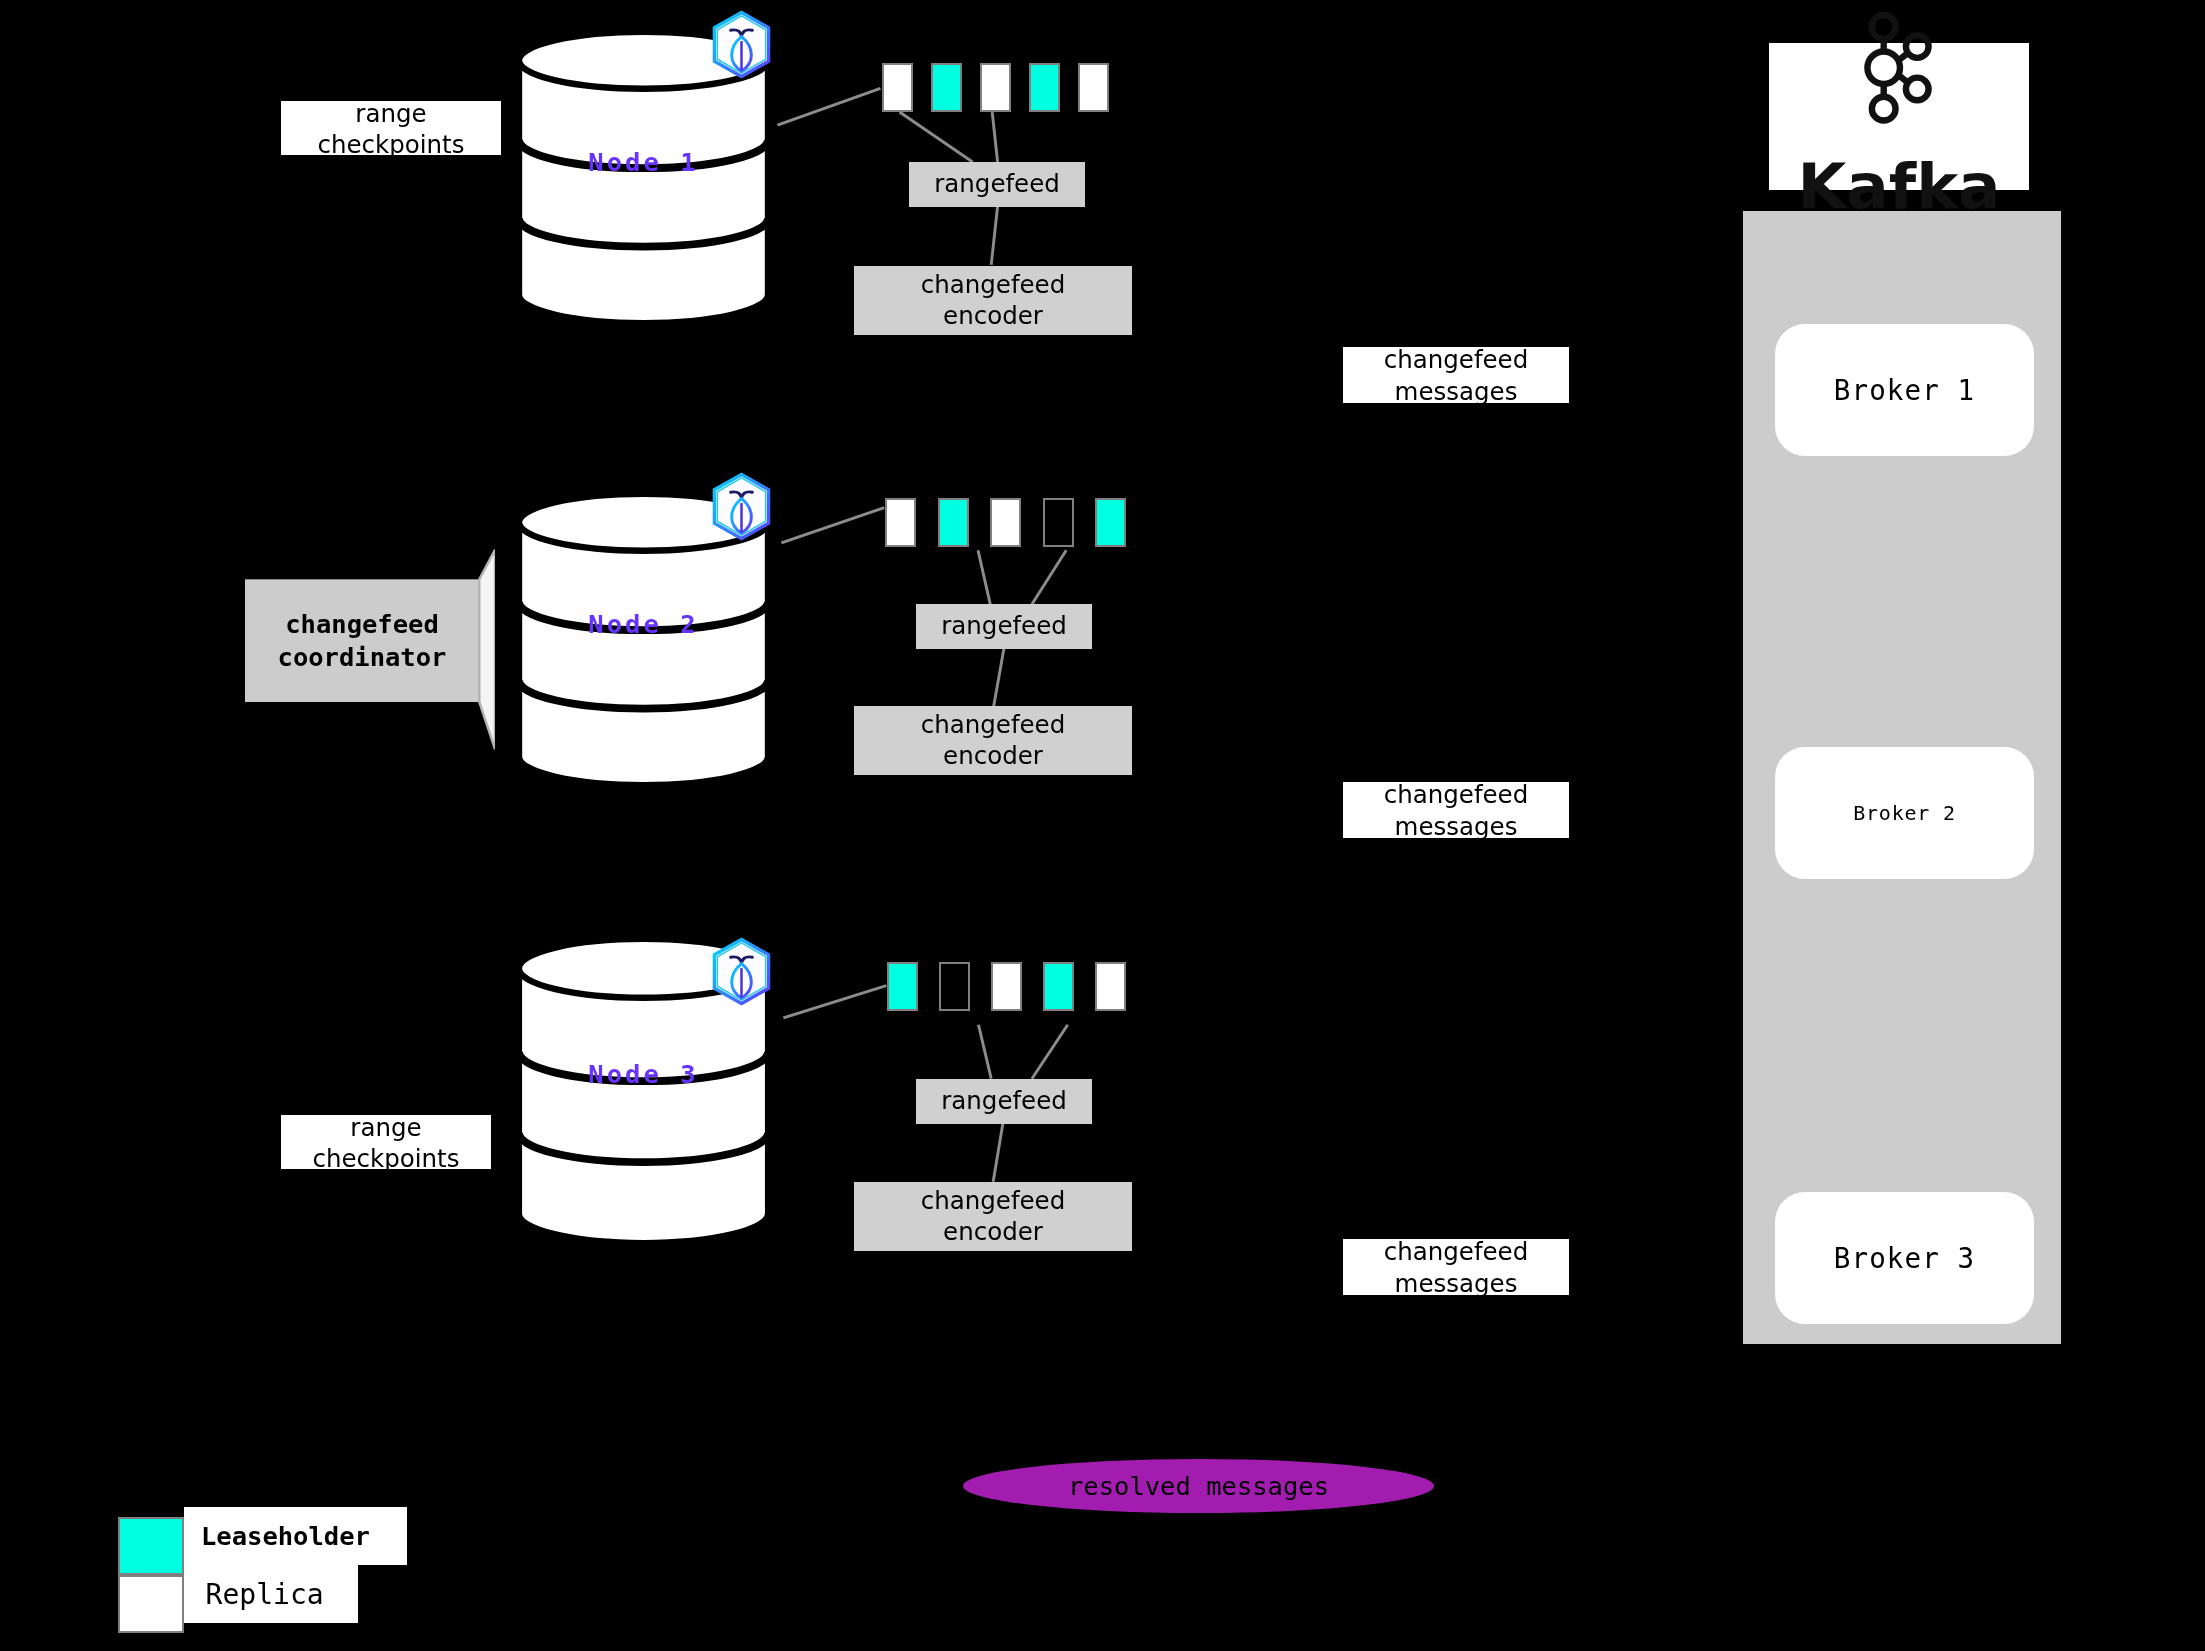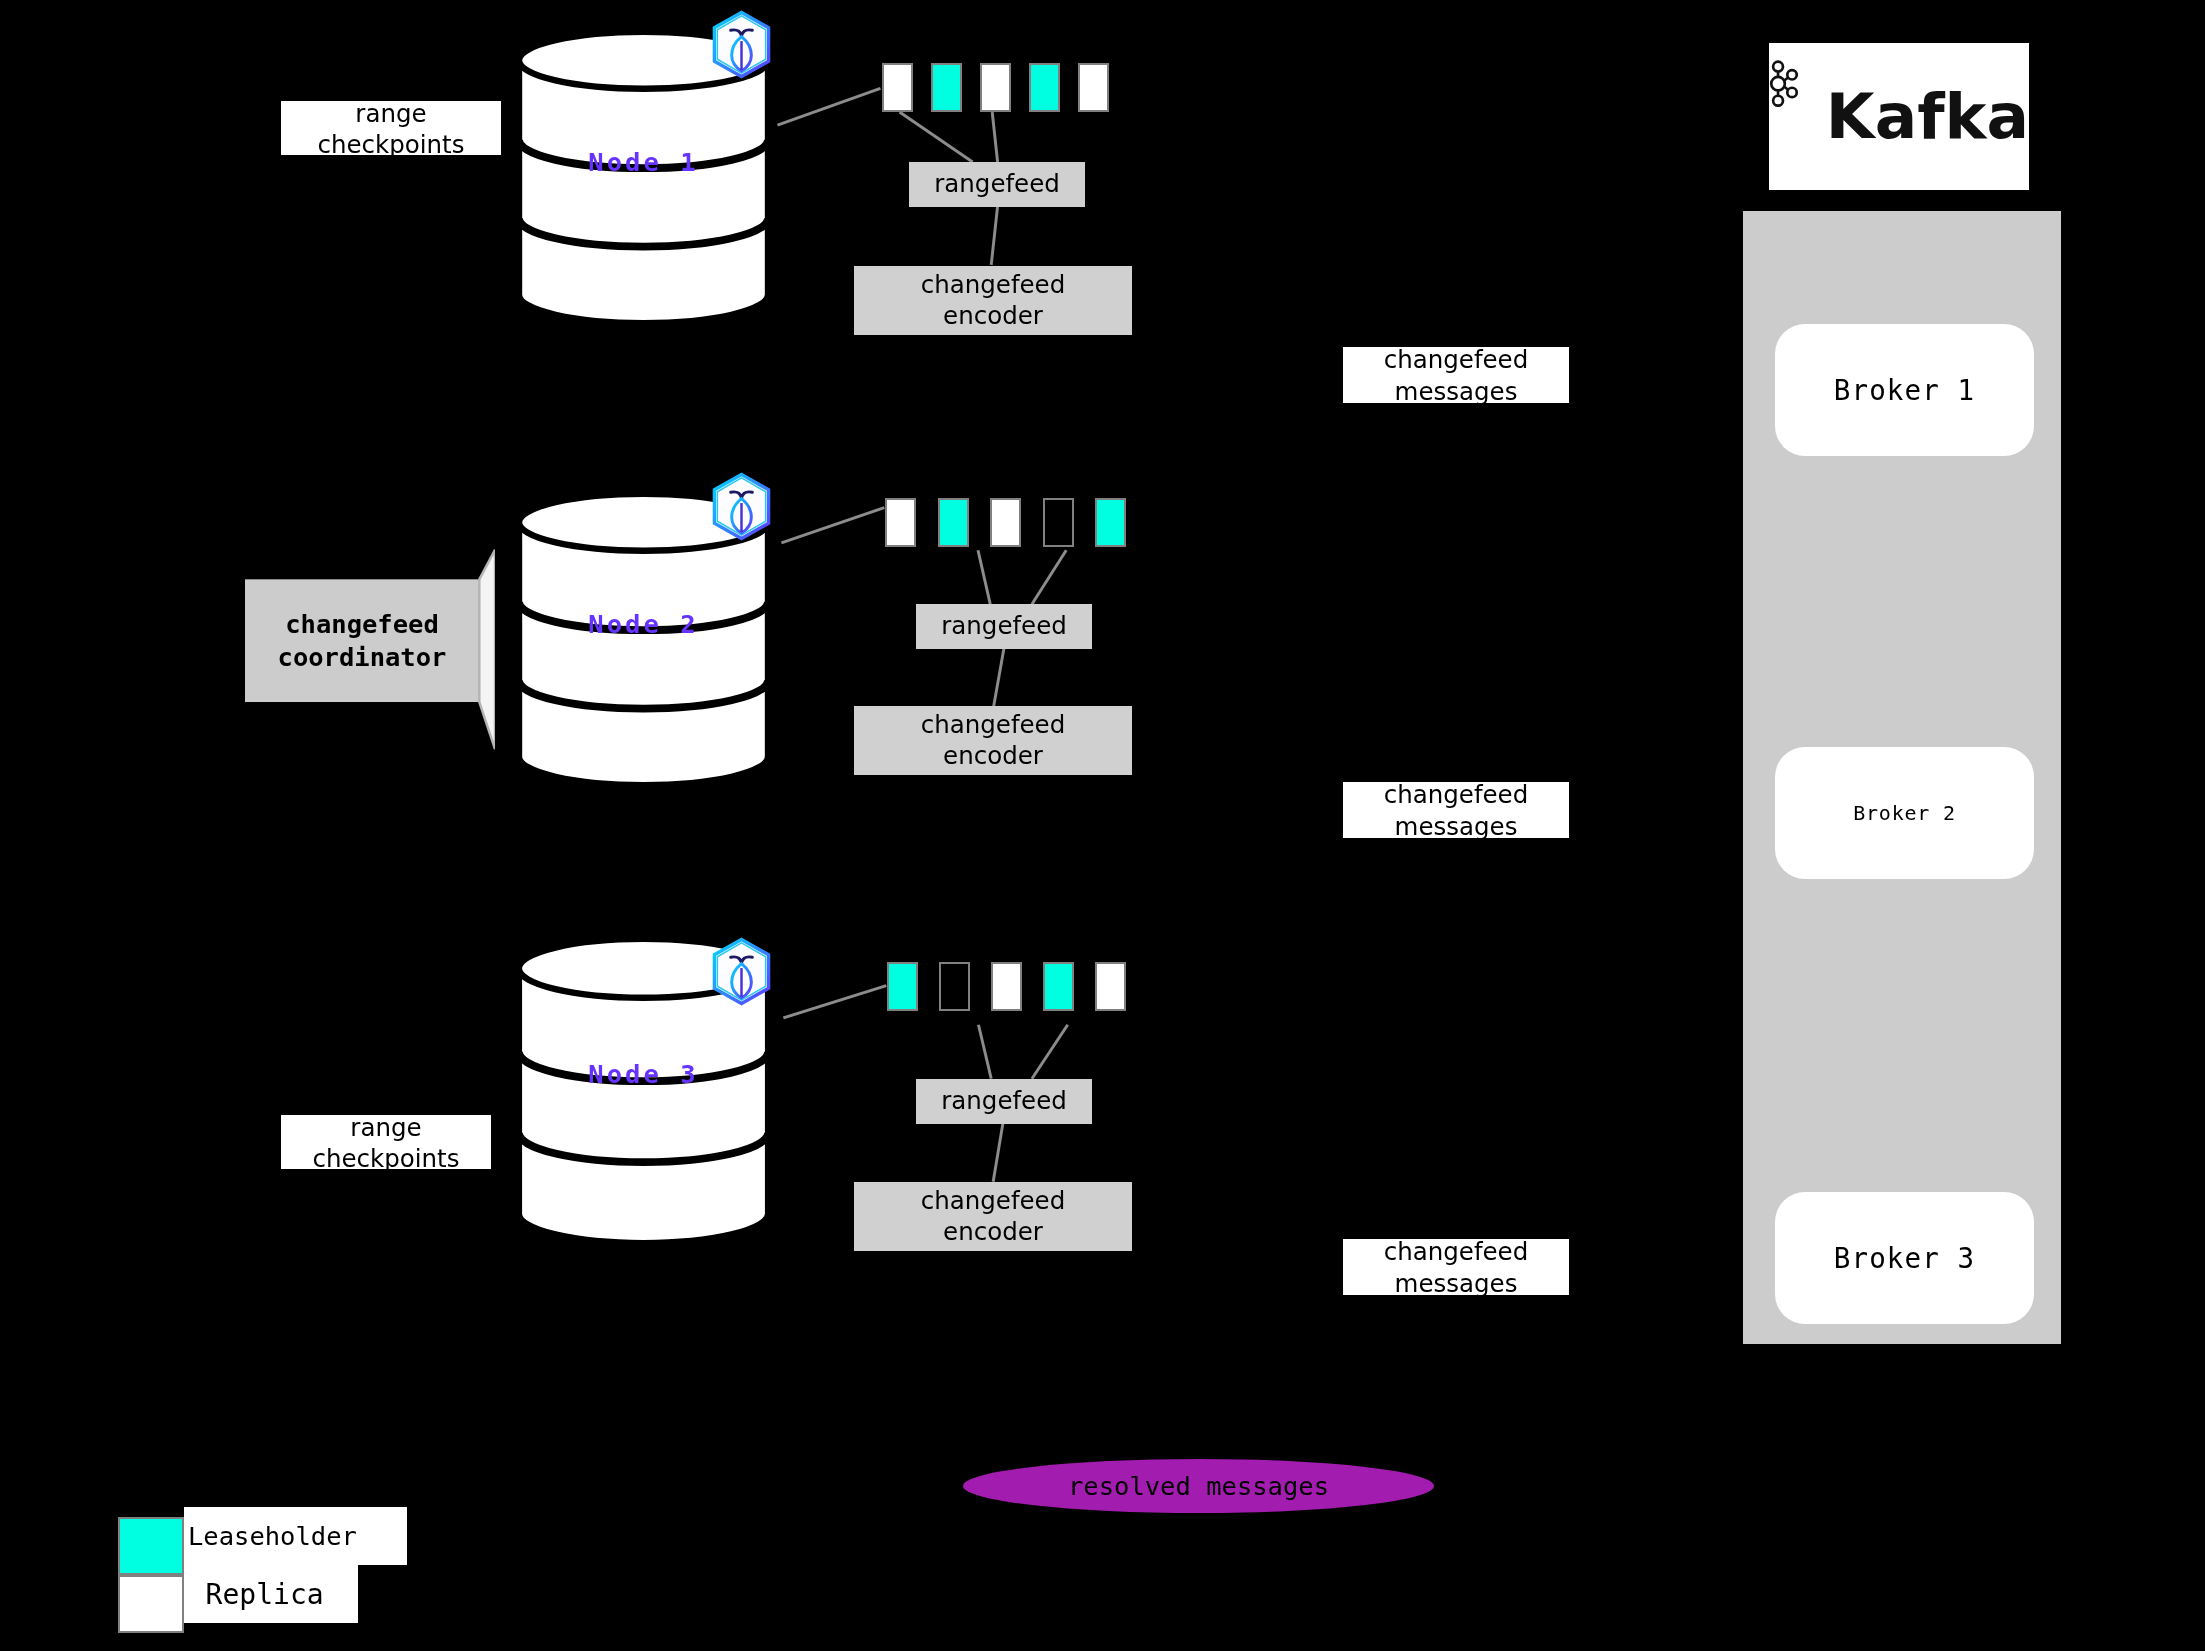--- a/index.html
+++ b/index.html
@@ -94,20 +94,21 @@
   }
 
   
   .kafka-logo-box {
     position: absolute;
     background: #ffffff;
     display: flex;
     align-items: center;
     justify-content: center;
     gap: 26px;
+    flex-direction: column;
   }
   .kafka-word {
     color: #111111;
     font-family: "DejaVu Sans", sans-serif;
     font-weight: bold;
   }
   .kafka-panel {
     position: absolute;
     background: #cccccc;
   }
@@ -345,19 +346,19 @@
     <span class="kafka-word" style="font-size:63px;">Kafka</span>
   </div>
 
   <div class="kafka-panel" style="left:1743px; top:211px; width:318px; height:1133px;"></div>
 
   <div class="broker" style="left:1775px; top:292px; width:259px; height:132px; font-size:27.5px;">Broker 1</div>
   <div class="broker" style="left:1775px; top:715px; width:259px; height:132px; font-size:20px;">Broker 2</div>
   <div class="broker" style="left:1775px; top:1160px; width:259px; height:132px; font-size:27.5px;">Broker 3</div>
 
   <div class="legend-swatch range-leaseholder" style="left:118px; top:1517px; width:66px; height:58px;"></div>
-  <div class="legend-plate" style="left:184px; top:1507px; width:223px; height:58px; font-size:25.5px; padding-left:4px; box-sizing:border-box;">Leaseholder</div>
+  <div class="legend-plate" style="left:184px; top:1507px; width:223px; height:58px; font-size:25.5px; padding-left:17px; box-sizing:border-box;font-weight:bold;">Leaseholder</div>
 
   <div class="legend-swatch range-replica" style="left:118px; top:1575px; width:66px; height:58px;"></div>
   <div class="legend-plate" style="left:184px; top:1565px; width:174px; height:58px; font-size:28px; padding-left:21.6px; box-sizing:border-box;">Replica</div>
 
 </div>
 
 
 </body></html>

